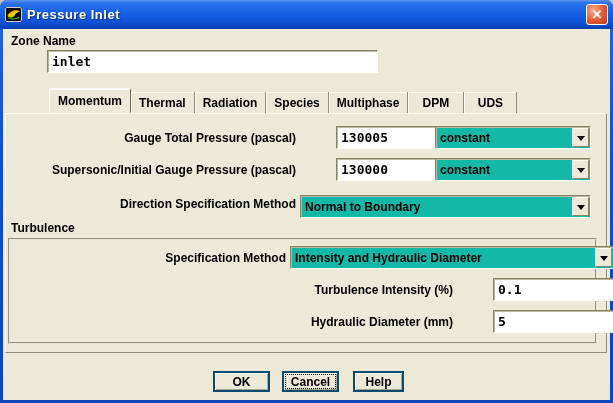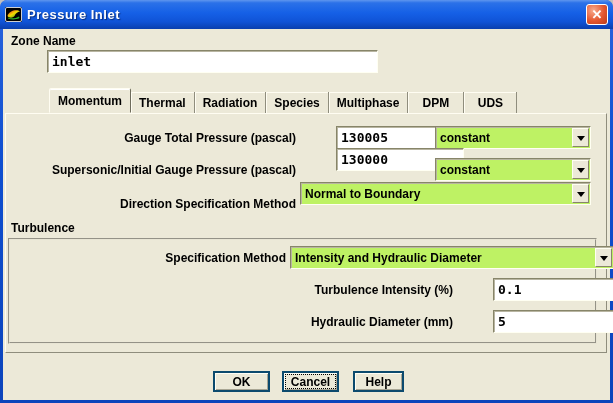--- a/index.html
+++ b/index.html
@@ -50,21 +50,21 @@
     border: 1px solid;
     border-color: #878569 #fffff2 #fffff2 #878569;
     box-shadow: inset 1px 1px 0 #b8b5a1;
     font-family: "DejaVu Sans Mono", monospace;
     font-weight: 700; font-size: 13px; color: #000;
     padding: 1px 4px; width: 100%; height: 100%; margin-left: 36px;
   }
   .fieldwrap { }
 
   .dropdown {
-    background: #bef264;
+    background: #14b8a6;
     border: 1px solid;
     border-color: #878569 #fffff2 #fffff2 #878569;
     box-shadow: inset 1px 1px 0 #b8b5a1;
     display: flex; align-items: center;
     font-weight: 700; font-size: 12px;
     cursor: default;
   }
   .dd-text { position: static; flex: 1 1 auto; padding: 0 4px; white-space: nowrap; overflow: hidden; }
   .dd-btn {
     position: static; flex: 0 0 17px; align-self: stretch; margin: 1px;
@@ -170,32 +170,32 @@
       <input class="field" readonly="" value="130005" style="">
     </div>
     <div class="dropdown" style="left:432px; top:97px; width:156px; height:23px;">
       <span class="dd-text">constant</span>
       <span class="dd-btn">
           <span class="dd-tri"></span>
         </span>
     </div>
 
     <div class="lbl rlbl" style="left:0; top:134px; width:293px;">Supersonic/Initial Gauge Pressure (pascal)</div>
-    <div class="fieldwrap" style="left:297px; top:119px; width:128px; height:23px;border-radius:7px;">
+    <div class="fieldwrap" style="left:297px; top:129px; width:128px; height:23px;border-radius:7px;">
       <input class="field" readonly="" value="130000" style="">
     </div>
     <div class="dropdown" style="left:432px; top:129px; width:156px; height:23px;">
       <span class="dd-text">constant</span>
       <span class="dd-btn">
           <span class="dd-tri"></span>
         </span>
     </div>
 
     <div class="lbl rlbl" style="left:0; top:168px; width:293px;">Direction Specification Method</div>
-    <div class="dropdown" style="left:297px; top:153px; width:291px; height:23px;">
+    <div class="dropdown" style="left:297px; top:166px; width:291px; height:23px;">
       <span class="dd-text">Normal to Boundary</span>
       <span class="dd-btn">
           <span class="dd-tri"></span>
         </span>
     </div>
 
     <div class="lbl" style="left:8px; top:192px;">Turbulence</div>
     <div class="groupbox"></div>
 
     <div class="lbl rlbl" style="left:0; top:222px; width:283px;">Specification Method</div>

